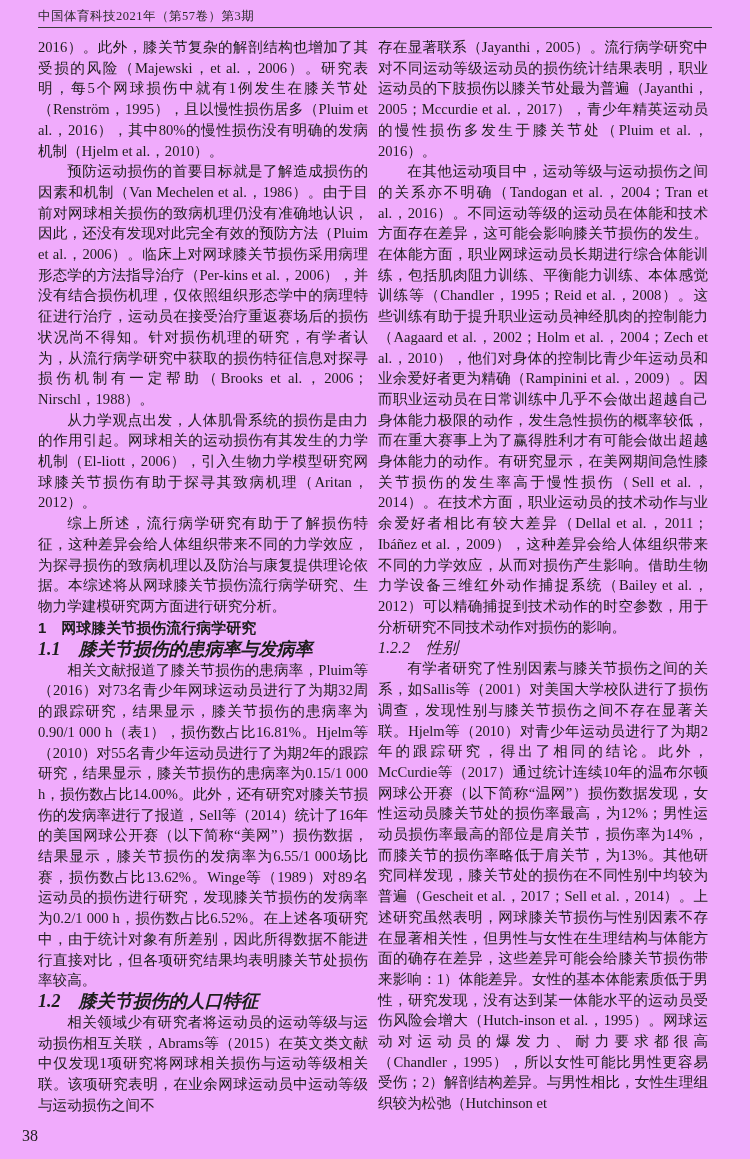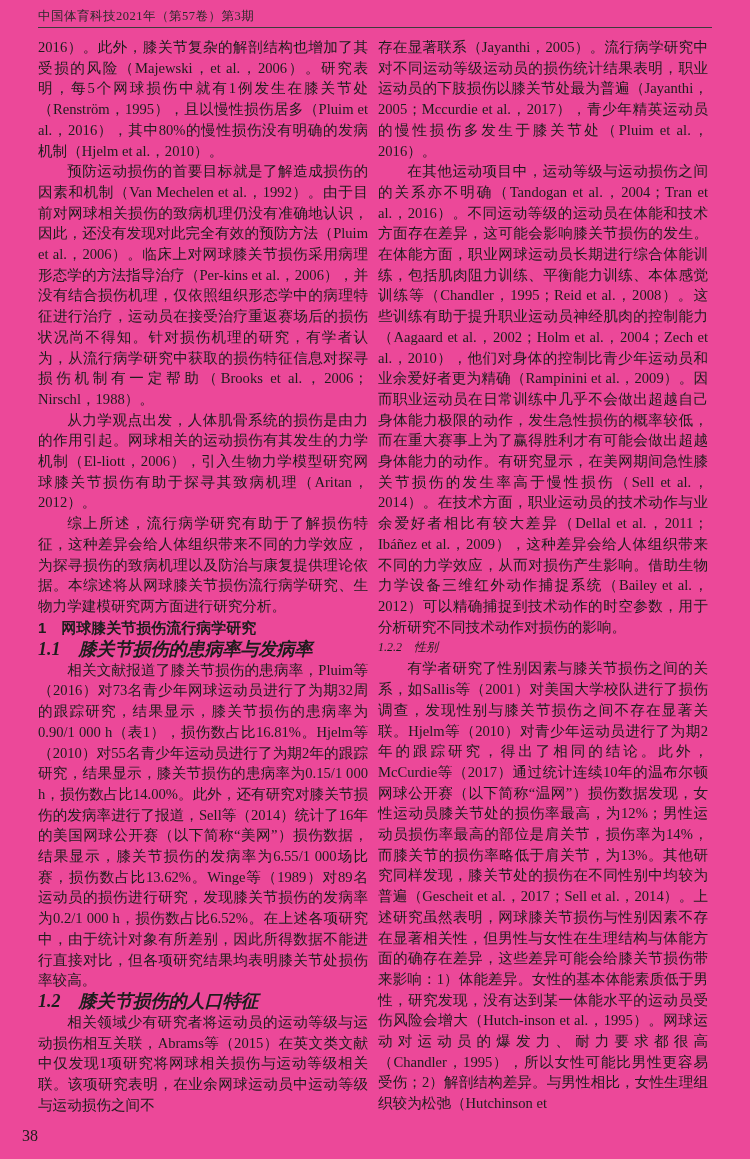--- a/index.html
+++ b/index.html
@@ -6,21 +6,21 @@
     margin: 0;
     padding: 0;
     background: #e9e9e7;
     font-family: "Liberation Serif", "DejaVu Serif", serif;
   }
   .page {
     position: relative;
     width: 750px;
     height: 1159px;
     margin: 0 auto;
-    background: #ec4899;
+    background: #f0abfc;
     color: #1d1d1d;
     overflow: hidden;
     box-sizing: border-box;
   }
   .running-head {
     position: absolute;
     top: 8px;
     left: 38px;
     right: 38px;
     font-size: 12.5px;
@@ -71,21 +71,21 @@
     font-weight: bold;
     font-style: italic;
     font-size: 18px;
     line-height: 21px;
     text-align: left;
   }
   .h-subsub {
     margin: 0;
     font-weight: normal;
     font-style: italic;
-    font-size: 12px;
+    font-size: 16px;
     line-height: 21px;
     text-align: left;
   }
   .page-number {
     position: absolute;
     left: 22px;
     bottom: 14px;
     font-size: 16px;
     color: #1d1d1d;
   }
@@ -96,21 +96,21 @@
 <div class="page">
 
   <div class="running-head">中国体育科技2021年（第57卷）第3期</div>
 
   <div class="head-rule"></div>
 
   <div class="columns">
 
     <div class="col">
       <p>2016）。此外，膝关节复杂的解剖结构也增加了其受损的风险（Majewski，et al.，2006）。研究表明，每5个网球损伤中就有1例发生在膝关节处（Renström，1995），且以慢性损伤居多（Pluim et al.，2016），其中80%的慢性损伤没有明确的发病机制（Hjelm et al.，2010）。</p>
-      <p class="indent">预防运动损伤的首要目标就是了解造成损伤的因素和机制（Van Mechelen et al.，1992）。由于目前对网球相关损伤的致病机理仍没有准确地认识，因此，还没有发现对此完全有效的预防方法（Pluim et al.，2006）。临床上对网球膝关节损伤采用病理形态学的方法指导治疗（Per-kins et al.，2006），并没有结合损伤机理，仅依照组织形态学中的病理特征进行治疗，运动员在接受治疗重返赛场后的损伤状况尚不得知。针对损伤机理的研究，有学者认为，从流行病学研究中获取的损伤特征信息对探寻损伤机制有一定帮助（Brooks et al.，2006；Nirschl，1988）。</p>
+      <p class="indent">预防运动损伤的首要目标就是了解造成损伤的因素和机制（Van Mechelen et al.，1986）。由于目前对网球相关损伤的致病机理仍没有准确地认识，因此，还没有发现对此完全有效的预防方法（Pluim et al.，2006）。临床上对网球膝关节损伤采用病理形态学的方法指导治疗（Per-kins et al.，2006），并没有结合损伤机理，仅依照组织形态学中的病理特征进行治疗，运动员在接受治疗重返赛场后的损伤状况尚不得知。针对损伤机理的研究，有学者认为，从流行病学研究中获取的损伤特征信息对探寻损伤机制有一定帮助（Brooks et al.，2006；Nirschl，1988）。</p>
       <p class="indent">从力学观点出发，人体肌骨系统的损伤是由力的作用引起。网球相关的运动损伤有其发生的力学机制（El-liott，2006），引入生物力学模型研究网球膝关节损伤有助于探寻其致病机理（Aritan，2012）。</p>
       <p class="indent">综上所述，流行病学研究有助于了解损伤特征，这种差异会给人体组织带来不同的力学效应，为探寻损伤的致病机理以及防治与康复提供理论依据。本综述将从网球膝关节损伤流行病学研究、生物力学建模研究两方面进行研究分析。</p>
       <p class="h-sec">1　网球膝关节损伤流行病学研究</p>
       <p class="h-sub">1.1　膝关节损伤的患病率与发病率</p>
       <p class="indent">相关文献报道了膝关节损伤的患病率，Pluim等（2016）对73名青少年网球运动员进行了为期32周的跟踪研究，结果显示，膝关节损伤的患病率为0.90/1 000 h（表1），损伤数占比16.81%。Hjelm等（2010）对55名青少年运动员进行了为期2年的跟踪研究，结果显示，膝关节损伤的患病率为0.15/1 000 h，损伤数占比14.00%。此外，还有研究对膝关节损伤的发病率进行了报道，Sell等（2014）统计了16年的美国网球公开赛（以下简称“美网”）损伤数据，结果显示，膝关节损伤的发病率为6.55/1 000场比赛，损伤数占比13.62%。Winge等（1989）对89名运动员的损伤进行研究，发现膝关节损伤的发病率为0.2/1 000 h，损伤数占比6.52%。在上述各项研究中，由于统计对象有所差别，因此所得数据不能进行直接对比，但各项研究结果均表明膝关节处损伤率较高。</p>
       <p class="h-sub">1.2　膝关节损伤的人口特征</p>
       <p class="indent">相关领域少有研究者将运动员的运动等级与运动损伤相互关联，Abrams等（2015）在英文类文献中仅发现1项研究将网球相关损伤与运动等级相关联。该项研究表明，在业余网球运动员中运动等级与运动损伤之间不</p>
     </div>
 
     <div class="col">

